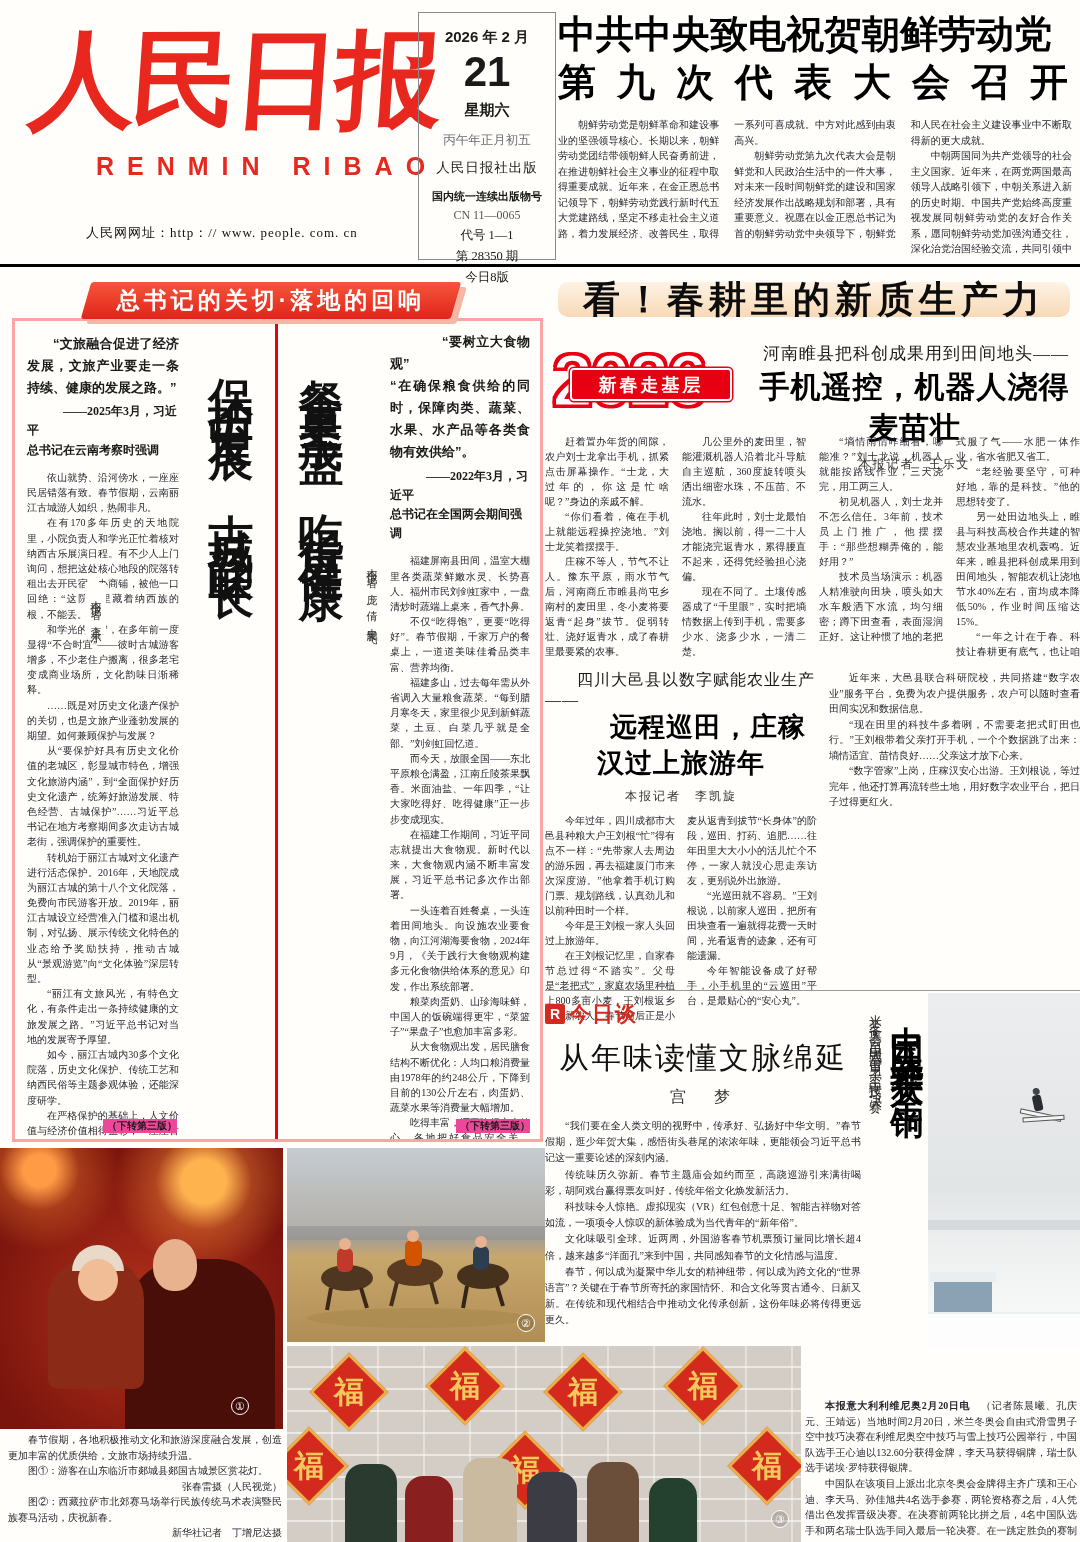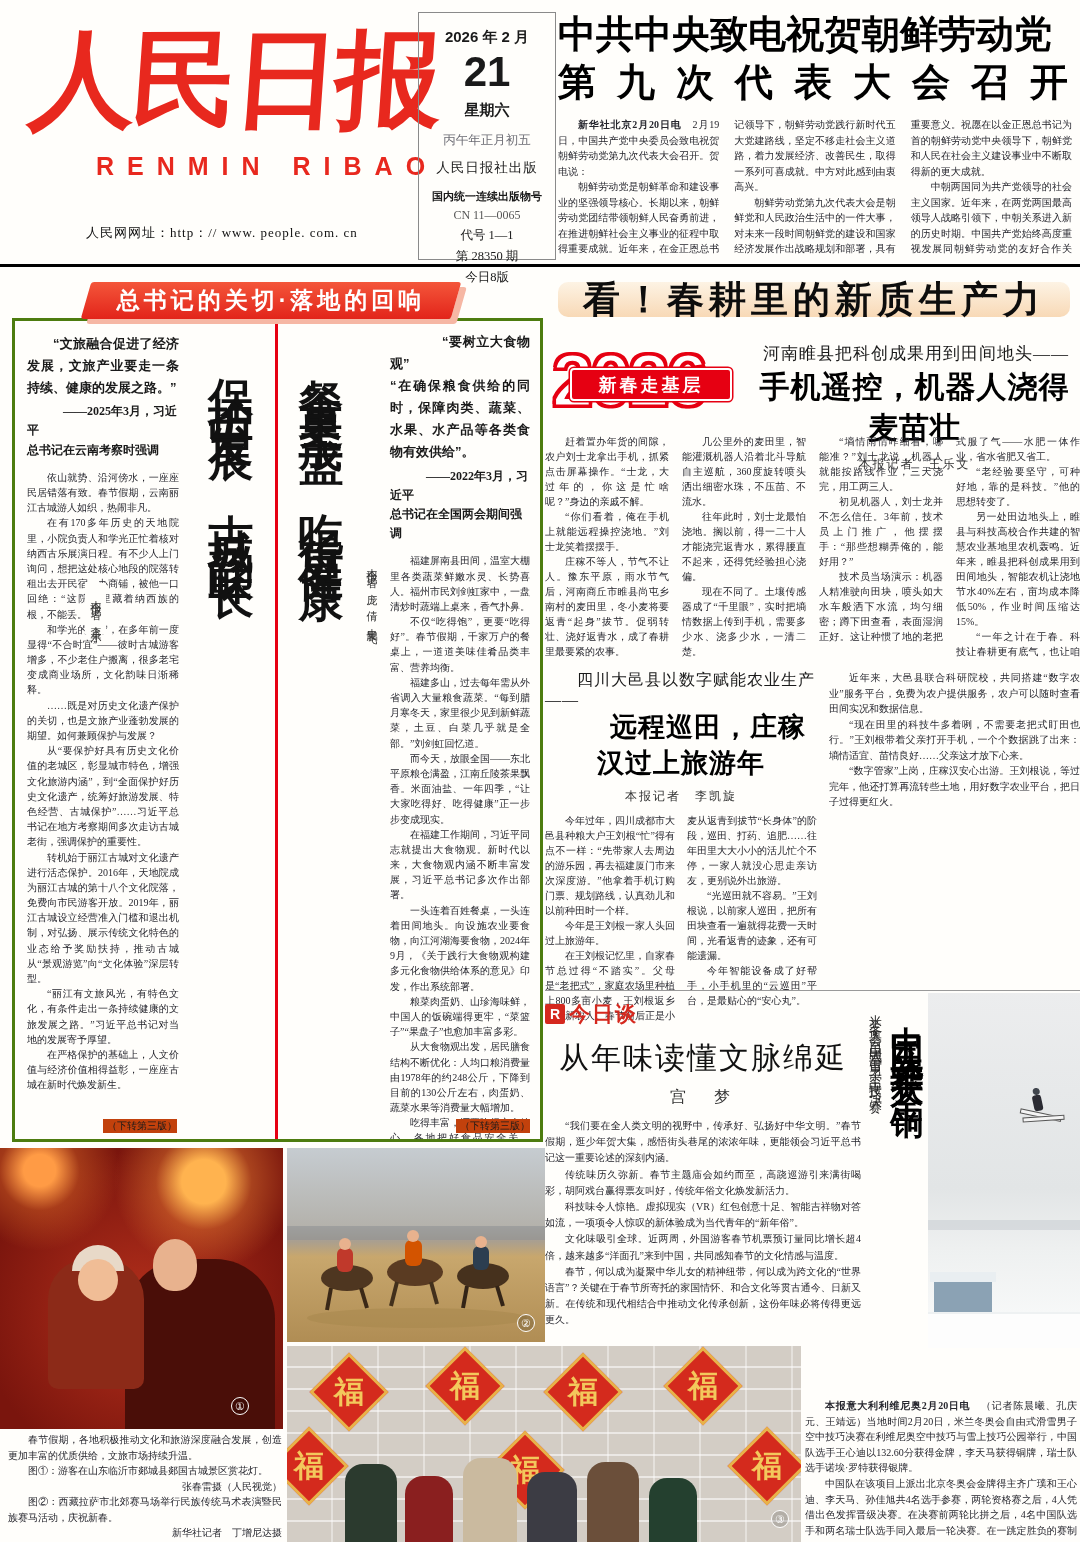--- a/index.html
+++ b/index.html
@@ -30,36 +30,36 @@
   .lead-h1,.lead-h2{font-weight:900;font-size:38px;line-height:48px;white-space:nowrap;color:#000;}
   .lead-h2{letter-spacing:21px;}
   .lead-cols{margin-top:11px;height:144px;overflow:hidden;column-count:3;column-gap:15px;
              font-size:10px;line-height:1.55;text-align:justify;color:#26262e;}
   .lead-cols p{margin:0;text-indent:2em;}
   .lead-cols b{font-weight:bold;}
 
   .hrule{position:absolute;left:0;top:264px;width:1080px;height:3px;background:#000;}
 
   
-  .redbox{position:absolute;left:12px;top:318px;width:531px;height:824px;border:3px solid #4d7c0f;
+  .redbox{position:absolute;left:12px;top:318px;width:531px;height:824px;border:3px solid #fca5a5;
           display:flex;box-sizing:border-box;}
   .banner{position:absolute;left:86px;top:282px;width:370px;height:37px;z-index:3;}
   .banner::before{content:"";position:absolute;inset:0;background:linear-gradient(180deg,#f4563a,#e2241a);
           transform:skewX(-16deg);border-radius:3px;box-shadow:7px 5px 0 #f6b7a4;}
   .banner span{position:relative;display:block;text-align:center;color:#fff;font-weight:bold;
           font-size:23px;line-height:37px;letter-spacing:4px;}
 
   .pa-body{width:172px;height:100%;padding:12px 8px 8px 12px;box-sizing:border-box;
            position:relative;overflow:hidden;}
   .quote{font-size:13px;font-weight:bold;line-height:1.7;text-align:justify;text-indent:2em;margin:0;}
   .quote-src{font-size:12px;font-weight:bold;line-height:1.6;margin:3px 0 10px 0;}
   .small-body p{margin:0;font-size:10px;line-height:1.52;text-align:justify;text-indent:2em;color:#26262e;}
   .byline-v{writing-mode:vertical-rl;font-size:11px;letter-spacing:3px;color:#333;background:#fffefb;}
   .byline-v1{position:absolute;left:70px;top:262px;padding:8px 3px;z-index:2;}
-  .cont-mark{position:absolute;bottom:6px;right:10px;font-size:10px;font-weight:normal;background:#c2410c;padding-left:4px;}
+  .cont-mark{position:absolute;bottom:6px;right:10px;font-size:10px;font-weight:bold;background:#ec4899;padding-left:4px;}
   .vtitle{writing-mode:vertical-rl;font-size:45px;font-weight:bold;letter-spacing:15px;color:#111;}
   .pa-title{width:88px;display:flex;justify-content:center;padding-top:22px;box-sizing:border-box;}
   .red-div{width:3px;background:#e60012;}
   .pb-title{width:86px;display:flex;justify-content:center;padding-top:22px;box-sizing:border-box;}
   .pb-byline{width:24px;padding-top:238px;box-sizing:border-box;}
   .pb-body{flex:1;height:100%;padding:10px 10px 8px 2px;box-sizing:border-box;position:relative;overflow:hidden;}
 
   
   .spring-banner{position:absolute;left:558px;top:282px;width:512px;height:35px;border-radius:10px;
         background:linear-gradient(180deg,#fdf3e4 0%,#f8d9b6 100%);display:flex;align-items:center;justify-content:center;}
@@ -166,21 +166,20 @@
     <div class="db-issn">CN 11—0065</div>
     <div class="db-code">代号 1—1</div>
     <div class="db-issue">第 28350 期</div>
     <div class="db-pages">今日8版</div>
   </div>
 
   <div class="lead">
     <div class="lead-h1 sans">中共中央致电祝贺朝鲜劳动党</div>
     <div class="lead-h2 sans">第九次代表大会召开</div>
     <div class="lead-cols">
-      <p><b>新华社北京2月20日电</b><span>　2月19日，中国共产党中央委员会致电祝贺朝鲜劳动党第九次代表大会召开。贺电说：</span></p>
       <p>朝鲜劳动党是朝鲜革命和建设事业的坚强领导核心。长期以来，朝鲜劳动党团结带领朝鲜人民奋勇前进，在推进朝鲜社会主义事业的征程中取得重要成就。近年来，在金正恩总书记领导下，朝鲜劳动党践行新时代五大党建路线，坚定不移走社会主义道路，着力发展经济、改善民生，取得一系列可喜成就。中方对此感到由衷高兴。</p>
       <p>朝鲜劳动党第九次代表大会是朝鲜党和人民政治生活中的一件大事，对未来一段时间朝鲜党的建设和国家经济发展作出战略规划和部署，具有重要意义。祝愿在以金正恩总书记为首的朝鲜劳动党中央领导下，朝鲜党和人民在社会主义建设事业中不断取得新的更大成就。</p>
       <p>中朝两国同为共产党领导的社会主义国家。近年来，在两党两国最高领导人战略引领下，中朝关系进入新的历史时期。中国共产党始终高度重视发展同朝鲜劳动党的友好合作关系，愿同朝鲜劳动党加强沟通交往，深化治党治国经验交流，共同引领中朝关系健康稳定发展，推动两国社会主义事业行稳致远，促进地区和平稳定和发展繁荣。</p>
     </div>
   </div>
 
   <div class="hrule"></div>
 
   <div class="banner">
     <span class="sans">总书记的关切·落地的回响</span>
@@ -194,20 +193,21 @@
         <div>总书记在云南考察时强调</div>
       </div>
       <div class="small-body">
         <p>依山就势、沿河傍水，一座座民居错落有致。春节假期，云南丽江古城游人如织，热闹非凡。</p>
         <p>在有170多年历史的天地院里，小院负责人和学光正忙着核对纳西古乐展演日程。有不少人上门询问，想把这处核心地段的院落转租出去开民宿、办商铺，被他一口回绝：“这院子里藏着纳西族的根，不能丢。”</p>
         <p>和学光的坚守，在多年前一度显得“不合时宜”——彼时古城游客增多，不少老住户搬离，很多老宅变成商业场所，文化韵味日渐稀释。</p>
         <p>……既是对历史文化遗产保护的关切，也是文旅产业蓬勃发展的期望。如何兼顾保护与发展？</p>
         <p>从“要保护好具有历史文化价值的老城区，彰显城市特色，增强文化旅游内涵”，到“全面保护好历史文化遗产，统筹好旅游发展、特色经营、古城保护”……习近平总书记在地方考察期间多次走访古城老街，强调保护的重要性。</p>
         <p>转机始于丽江古城对文化遗产进行活态保护。2016年，天地院成为丽江古城的第十八个文化院落，免费向市民游客开放。2019年，丽江古城设立经营准入门槛和退出机制，对弘扬、展示传统文化特色的业态给予奖励扶持，推动古城从“景观游览”向“文化体验”深层转型。</p>
         <p>“丽江有文旅风光，有特色文化，有条件走出一条持续健康的文旅发展之路。”习近平总书记对当地的发展寄予厚望。</p>
+        <p>如今，丽江古城内30多个文化院落，历史文化保护、传统工艺和纳西民俗等主题参观体验，还能深度研学。</p>
         <p>在严格保护的基础上，人文价值与经济价值相得益彰，一座座古城在新时代焕发新生。</p>
 
       </div>
       <span class="byline-v byline-v1">本报记者　李卓尔</span>
       <span class="cont-mark">（下转第三版）</span>
     </div>
 
     <div class="pa-title">
       <span class="vtitle">保护中发展　古城韵味长</span>
     </div>

